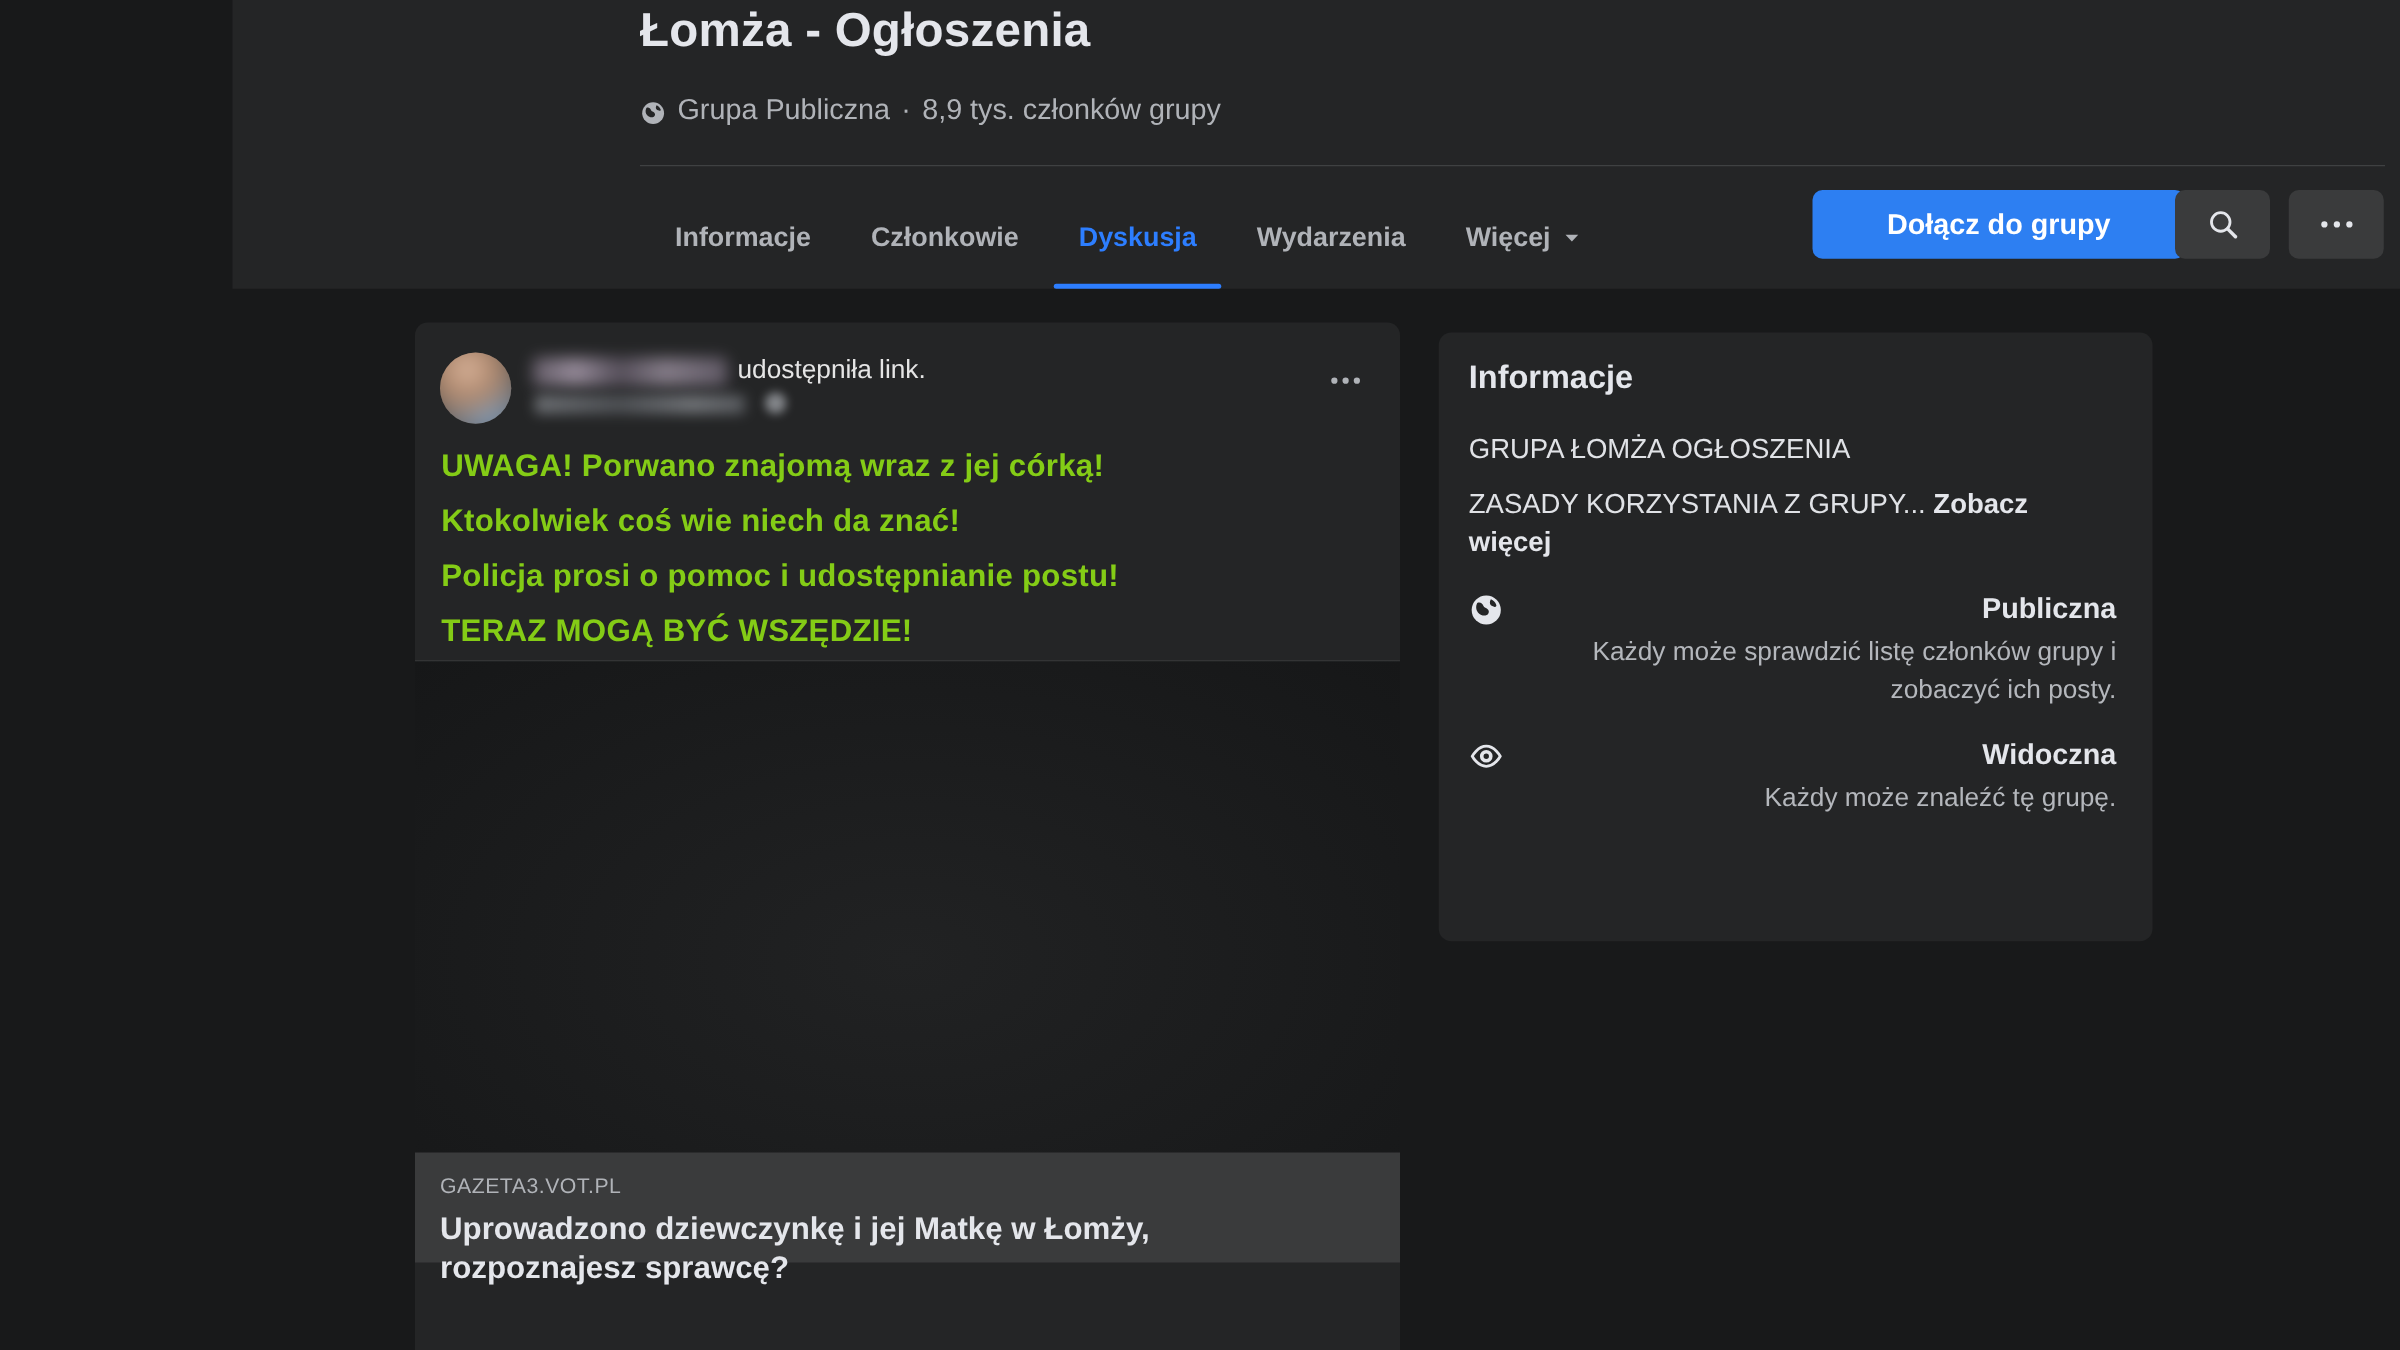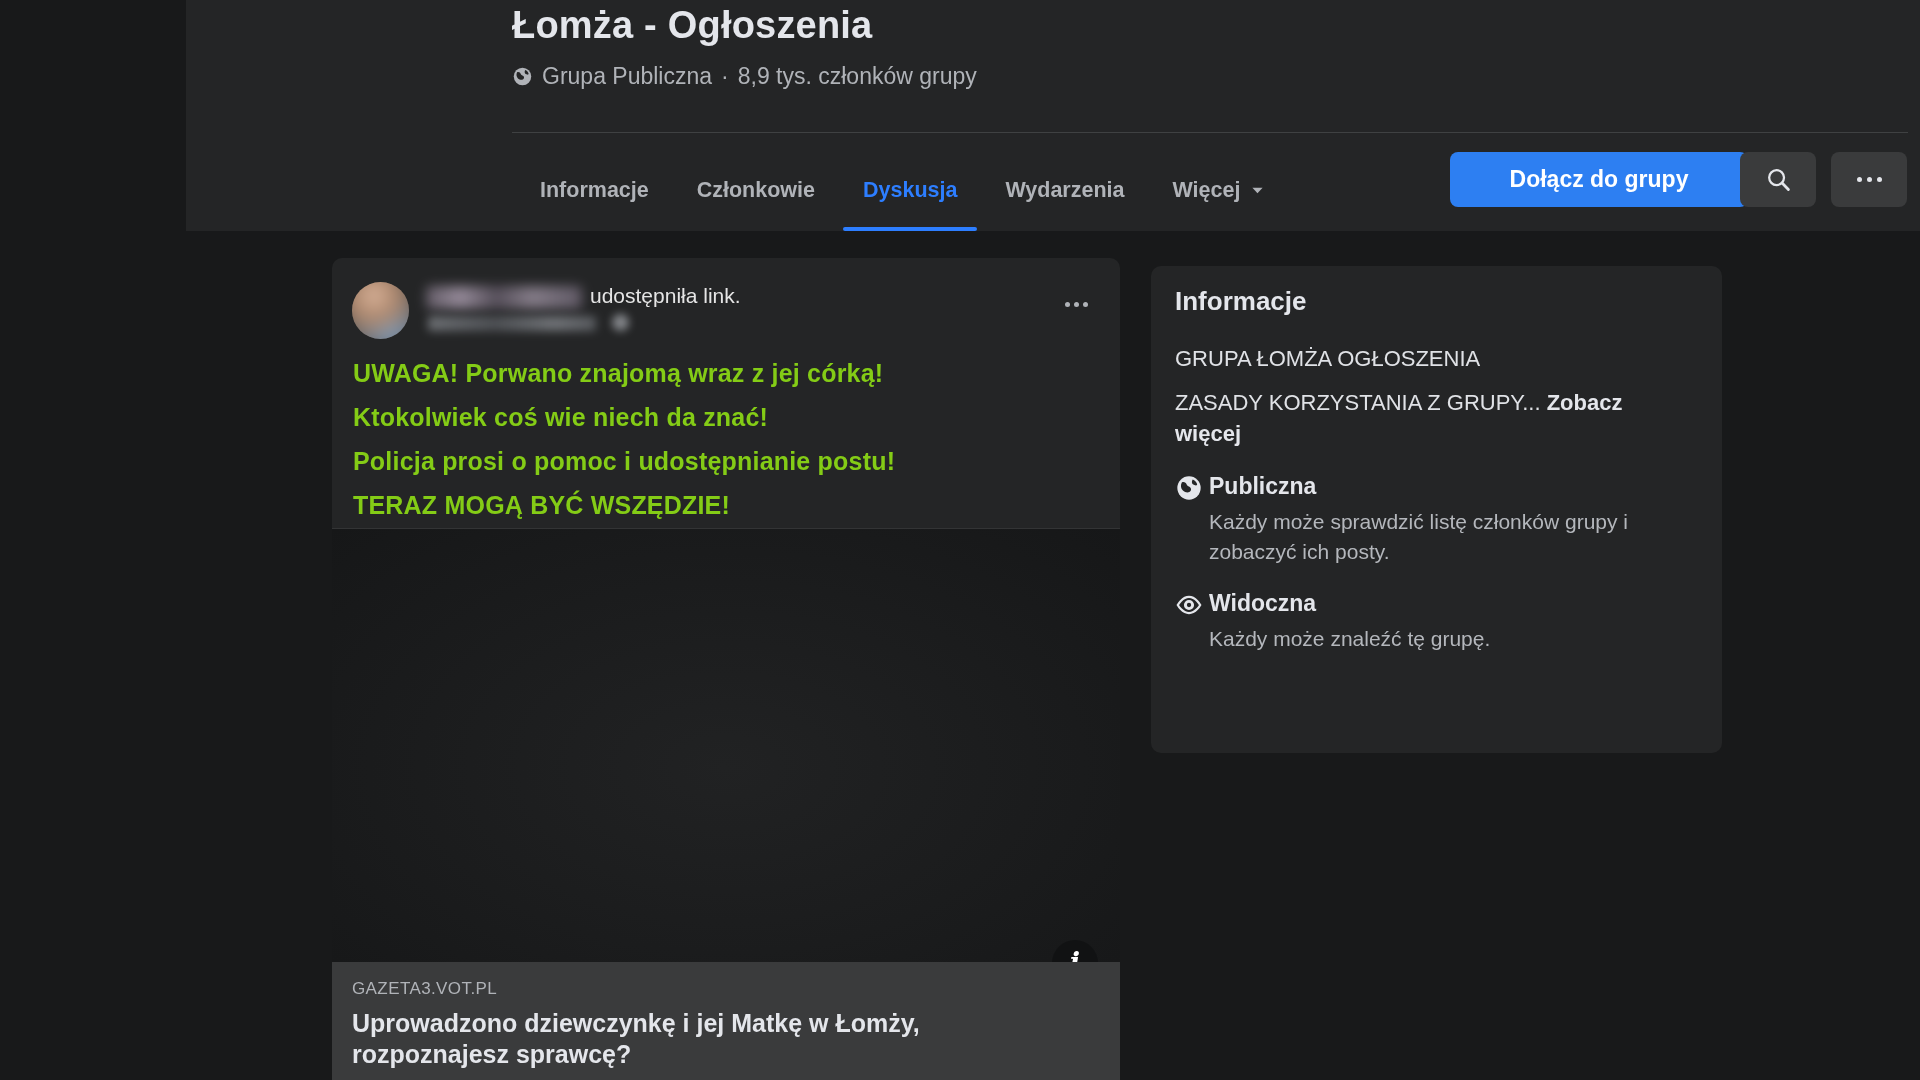--- a/index.html
+++ b/index.html
@@ -16,22 +16,22 @@
   .header-band {
     position:absolute; left:186px; top:0; width:1734px; height:231px;
     background:#242526;
     text-decoration:underline;
   }
   .group-title {
     position:absolute; left:326px; top:4px;
     font-size:38px; font-weight:700; color:#e4e6eb; letter-spacing:.2px;
   }
   .group-subtitle {
-    position:absolute; left:326px; top:63px;
-    display:flex; align-items:center; gap:9px;
+    position:absolute; left:326px; top:74px;
+    display:flex; align-items:flex-end; gap:9px;
     color:#b0b3b8; font-size:23px;
   }
   .header-divider {
     position:absolute; left:326px; top:132px; width:1396px; height:1px;
     background:#3f4142;
   }
   .tabs {
     position:absolute; left:330px; top:150px; height:81px;
     display:flex; align-items:stretch;
   }
@@ -112,21 +112,21 @@
   .post-text p {
     font-size:25px; font-weight:600; color:#84cc16; line-height:30px;
     margin:0 0 14px 0; letter-spacing:.2px;
   }
   .post-image {
     position:absolute; left:0; top:270px; width:788px; height:434px;
     background:radial-gradient(ellipse at 50% 55%, #212223 0%, #1b1c1d 55%, #161718 100%);
     border-top:1px solid #333435; cursor:pointer;
   }
   .link-footer {
-    position:absolute; left:0; top:704px; width:788px; height:118px;
+    position:absolute; left:0; top:664px; width:788px; height:88px;
     background:#3a3b3c; padding:17px 20px; cursor:pointer;
   }
   .link-domain {
     font-size:17px; color:#b0b3b8; letter-spacing:.4px;
   }
   .link-title {
     margin-top:9px; width:650px;
     font-size:25px; font-weight:700; color:#e4e6eb; line-height:31px;
   }
   .info-btn {
@@ -153,21 +153,21 @@
     position:absolute; left:24px; top:80px;
     font-size:22px; color:#e0e2e6;text-align:right;
   }
   .sb-line2 {
     position:absolute; left:24px; top:121px; width:478px;
     font-size:22px; color:#e0e2e6; line-height:31px;
   }
   .sb-line2 b { font-weight:700; color:#e4e6eb; cursor:pointer; }
   .sb-item {
     position:absolute; left:24px; width:524px;
-    display:flex; gap:4px;
+    display:flex; gap:16px;text-align:right;
   }
   .sb-item.i0 { top:207px; }
   .sb-item.i1 { top:324px; }
   .sb-item.i2 { top:415px; }
   .sb-icon { width:30px; flex:0 0 30px; color:#e4e6eb; padding-top:1px; }
   .sb-item-title { font-size:23px; font-weight:700; color:#e4e6eb; }
   .sb-item-desc {
     margin-top:7px; width:472px;
     font-size:21px; color:#b4b7bc; line-height:30px;
   }

